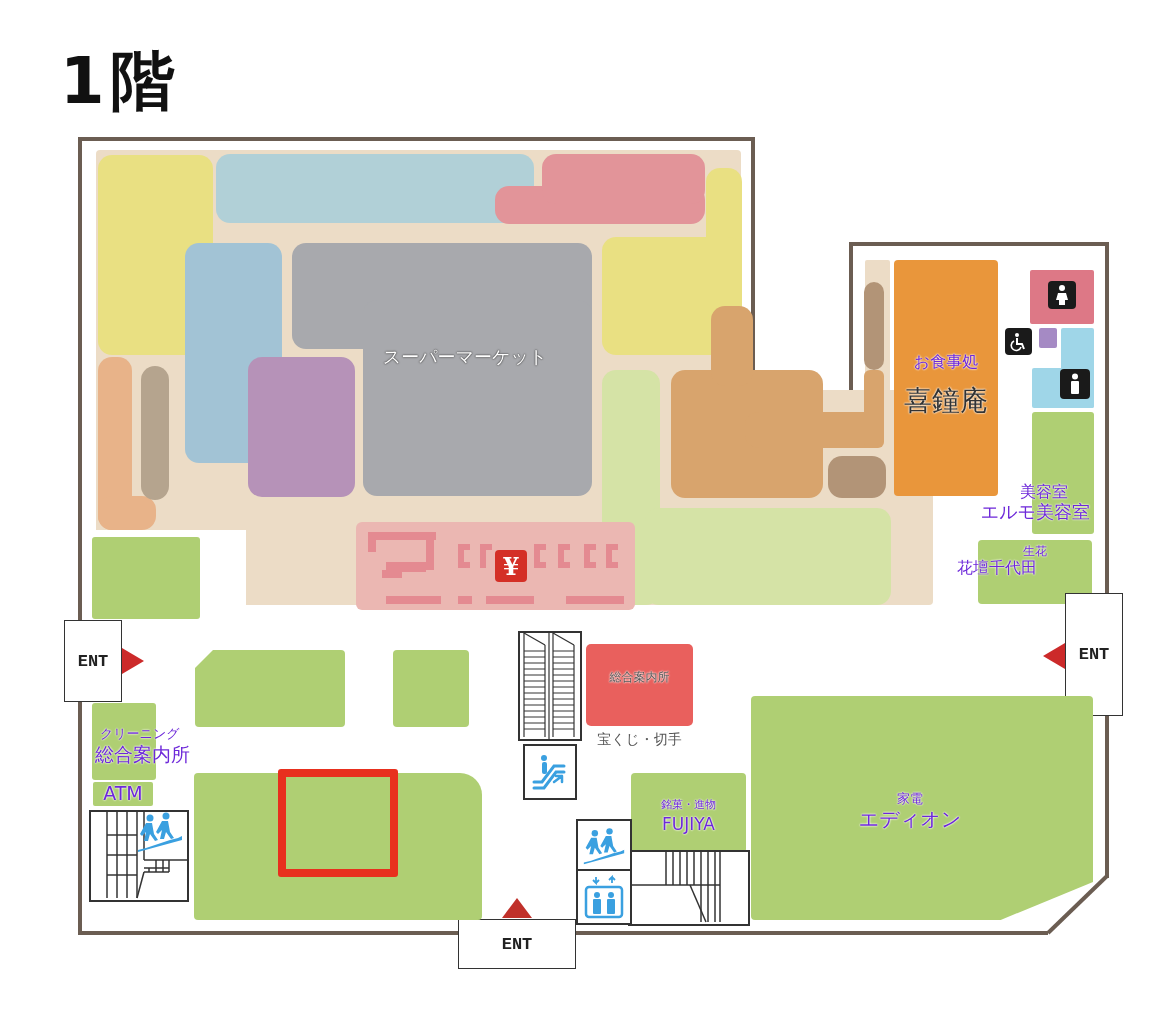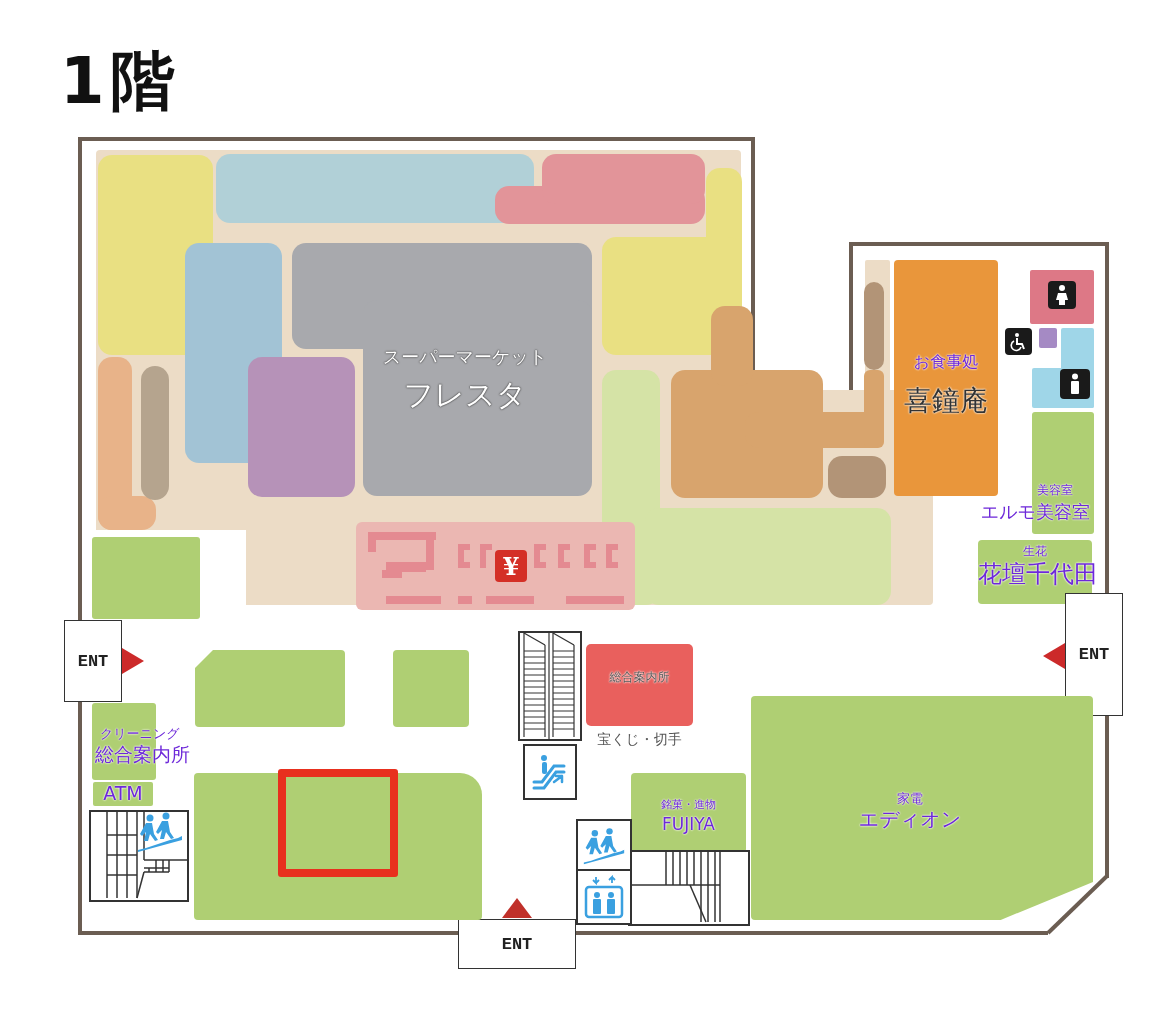--- a/index.html
+++ b/index.html
@@ -74,21 +74,20 @@
 
   <div class="block peach" style="left:98px;top:357px;width:34px;height:173px;"></div>
   <div class="block peach" style="left:98px;top:496px;width:58px;height:34px;"></div>
   <div class="block taupe" style="left:141px;top:366px;width:28px;height:134px;"></div>
   <div class="block blue" style="left:185px;top:243px;width:97px;height:220px;"></div>
   <div class="block purple" style="left:248px;top:357px;width:107px;height:140px;"></div>
 
   <div class="block gray" style="left:292px;top:243px;width:300px;height:106px;"></div>
   <div class="block gray" style="left:363px;top:300px;width:229px;height:196px;"></div>
   <div class="lab lab-white" style="left:365px;top:345px;width:200px;font-size:18px;">スーパーマーケット</div>
-  <div class="lab lab-white" style="left:365px;top:375px;width:200px;font-size:30px;">フレスタ</div>
 
   <div class="block lgreen" style="left:602px;top:370px;width:58px;height:235px;"></div>
   <div class="block lgreen" style="left:645px;top:508px;width:246px;height:97px;"></div>
   <div class="block tan" style="left:671px;top:370px;width:152px;height:128px;"></div>
   <div class="block tan" style="left:711px;top:306px;width:42px;height:80px;"></div>
   <div class="block tan" style="left:745px;top:412px;width:138px;height:36px;"></div>
   <div class="block tan" style="left:864px;top:370px;width:20px;height:78px;border-radius:6px;"></div>
   <div class="block brown" style="left:828px;top:456px;width:58px;height:42px;"></div>
   <div class="block brown" style="left:864px;top:282px;width:20px;height:88px;"></div>
 
@@ -149,26 +148,26 @@
   <div class="block" style="left:1039px;top:328px;width:18px;height:20px;background:#a58ac4;border-radius:2px;"></div>
   <div class="wc" style="left:1005px;top:328px;width:27px;height:27px;color:#fff;font-size:18px;">
     <svg width="20" height="20" viewBox="0 0 20 20">
         <circle cx="8" cy="3" r="2" fill="#fff"></circle>
         <path d="M8 6 L8 12 L13 12 L15 17" stroke="#fff" stroke-width="2" fill="none"></path>
         <path d="M5 9 A5 5 0 1 0 12 15" stroke="#fff" stroke-width="1.6" fill="none"></path>
       </svg>
   </div>
 
   <div class="block green" style="left:1032px;top:412px;width:62px;height:122px;border-radius:3px;"></div>
-  <div class="lab" style="left:1020px;top:482px;width:70px;font-size:12px;text-align:center;">美容室</div>
+  <div class="lab" style="left:1020px;top:482px;width:70px;font-size:16px;text-align:left;">美容室</div>
   <div class="lab" style="left:950px;top:500px;width:140px;font-size:18px;text-align:right;">エルモ美容室</div>
 
   <div class="block green" style="left:978px;top:540px;width:114px;height:64px;border-radius:4px;"></div>
   <div class="lab" style="left:978px;top:543px;width:114px;font-size:12px;">生花</div>
-  <div class="lab" style="left:978px;top:558px;width:114px;font-size:24px;">花壇千代田</div>
+  <div class="lab" style="left:940px;top:558px;width:114px;font-size:16px;">花壇千代田</div>
 
   <div class="block green" style="left:92px;top:537px;width:108px;height:82px;border-radius:3px;"></div>
 
   <div class="ent" style="left:64px;top:620px;width:56px;height:80px;">
     <span>ENT</span>
   </div>
   <div class="abs tri-right" style="left:122px;top:648px;"></div>
 
   <div class="ent" style="left:1065px;top:593px;width:56px;height:121px;">
     <span>ENT</span>

